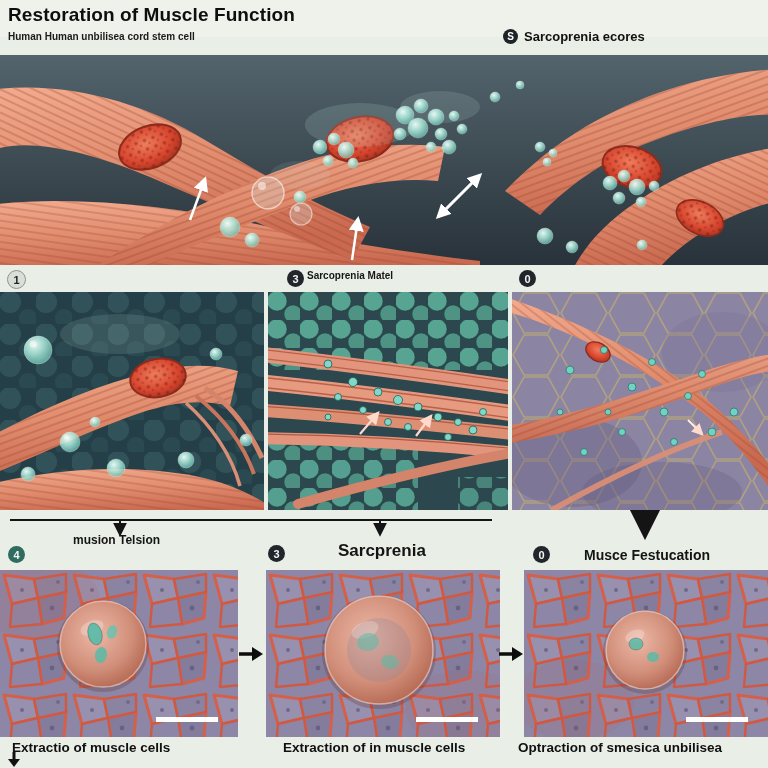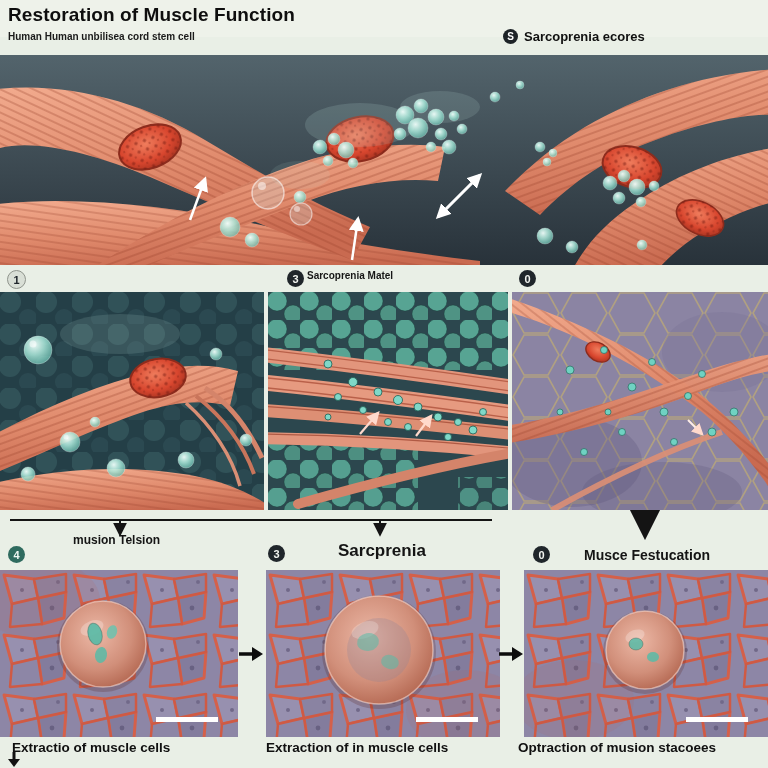--- a/index.html
+++ b/index.html
@@ -18,21 +18,21 @@
   .badge{position:absolute;width:17px;height:17px;border-radius:50%;display:flex;align-items:center;justify-content:center;font-size:11px;font-weight:700;}
   .badge.light{background:#d9dfd6;color:#20262b;border:1px solid #8f948c;}
   .badge.dark{background:#20262b;color:#f2f4f0;}
   .badge.teal{background:#2f6b5f;color:#eef6f2;}
   .mid-label{position:absolute;left:307px;top:270px;font-size:10px;font-weight:600;color:#161616;}
   .lbl{position:absolute;color:#141414;}
   .lbl1{left:73px;top:533px;font-size:12px;font-weight:600;}
   .lbl2{left:338px;top:541px;font-size:17px;font-weight:700;}
   .lbl3{left:584px;top:547px;font-size:14px;font-weight:600;}
   .cap{position:absolute;top:740px;font-size:13.5px;font-weight:700;color:#101010;}
-  .cap1{left:12px;} .cap2{left:266px;} .cap3{left:518px;}
+  .cap1{left:12px;} .cap2{left:283px;} .cap3{left:518px;}
 </style>
 </head>
 <body>
 
 <svg width="0" height="0" style="position:absolute">
 <defs>
   <linearGradient id="heroBg" x1="0" y1="0" x2="0" y2="1">
     <stop offset="0" stop-color="#53646c"></stop>
         <stop offset="1" stop-color="#28323a"></stop>
   </linearGradient>
@@ -372,21 +372,21 @@
       <circle cx="121" cy="80" r="39" fill="url(#cellG)" stroke="rgba(255,226,215,0.55)" stroke-width="1.5"></circle>
       <ellipse cx="111" cy="66" rx="10" ry="6" transform="rotate(-20 111 66)" fill="rgba(255,255,255,0.25)"></ellipse>
       <ellipse cx="112" cy="74" rx="7" ry="6" fill="#58bba7" opacity="0.85" stroke="rgba(25,80,70,0.4)"></ellipse>
       <ellipse cx="129" cy="87" rx="6" ry="5" fill="#58bba7" opacity="0.85"></ellipse>
       <rect x="162" y="147" width="62" height="5" fill="#ffffff"></rect>
     </svg>
   </div>
 
   <div class="cap cap1">Extractio of muscle cells</div>
   <div class="cap cap2">Extraction of in muscle cells</div>
-  <div class="cap cap3">Optraction of musion stacoees</div>
+  <div class="cap cap3">Optraction of smesica unbilisea</div>
   <div class="abs" style="left:6px;top:752px;width:16px;height:15px">
     <svg viewBox="0 0 16 15" width="16" height="15">
       <rect x="6.5" y="0" width="3" height="8" fill="#111111"></rect>
       <path d="M2,7 L14,7 L8,15 Z" fill="#111111"></path>
     </svg>
   </div>
 
 </div>
 
 </body></html>

